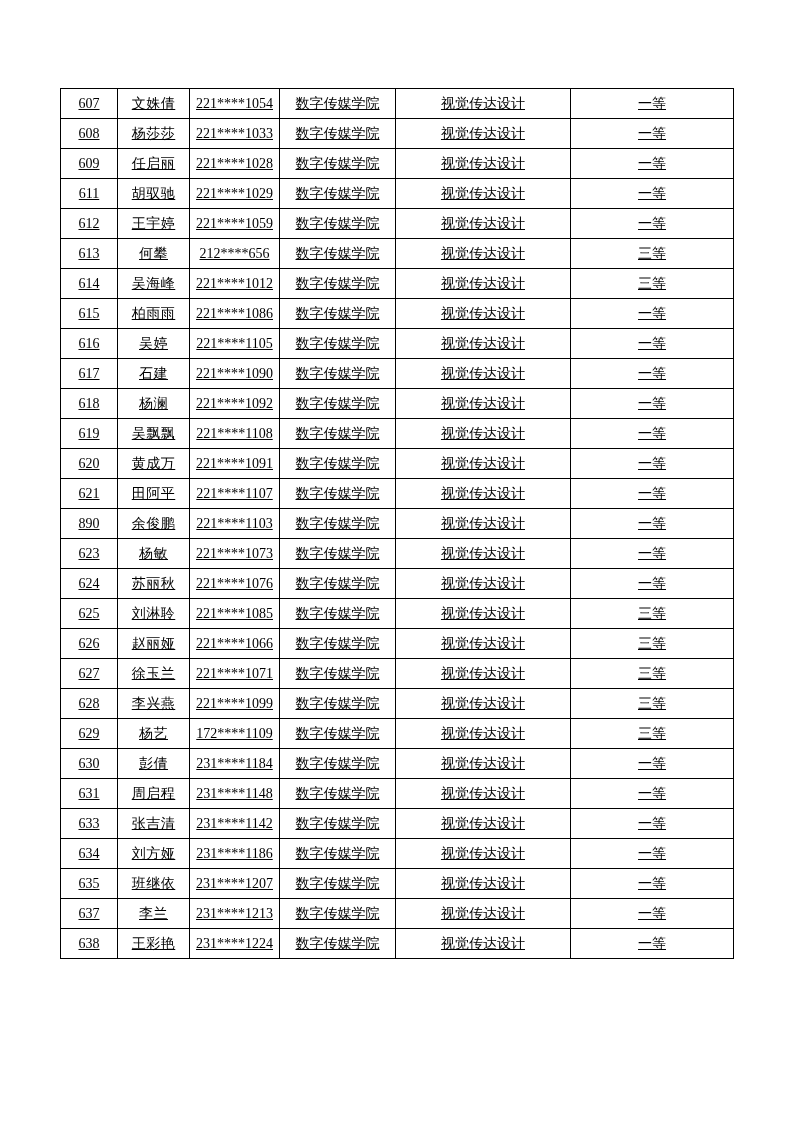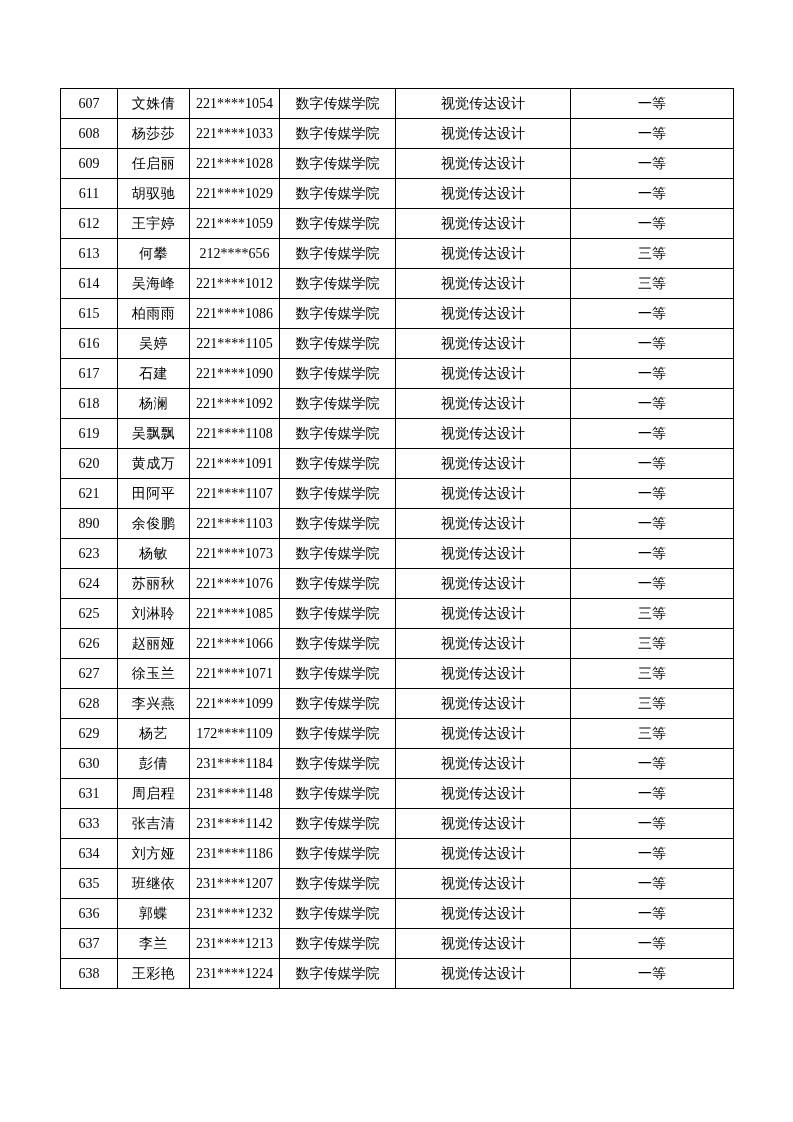--- a/index.html
+++ b/index.html
@@ -12,20 +12,21 @@
     height: 1122px;
     font-family: "Liberation Serif", "DejaVu Serif", serif;
     color: #000000;
   }
   .page {
     position: relative;
     width: 793px;
     height: 1122px;
     box-sizing: border-box;
     padding: 88px 60px 0 60px;
+    text-decoration: underline;
   }
   table.roster {
     border-collapse: collapse;
     table-layout: fixed;
     width: 673px;
     margin: 0;
   }
   table.roster td {
     border: 1px solid #000000;
     height: 29px;
@@ -275,28 +276,20 @@
         </tr>
         <tr>
           <td class="num">635</td>
           <td class="name">班继依</td>
           <td class="id">231****1207</td>
           <td class="college">数字传媒学院</td>
           <td class="major">视觉传达设计</td>
           <td class="award">一等</td>
         </tr>
         <tr>
-          <td class="num">636</td>
-          <td class="name">郭蝶</td>
-          <td class="id">231****1232</td>
-          <td class="college">数字传媒学院</td>
-          <td class="major">视觉传达设计</td>
-          <td class="award">一等</td>
-        </tr>
-        <tr>
           <td class="num">637</td>
           <td class="name">李兰</td>
           <td class="id">231****1213</td>
           <td class="college">数字传媒学院</td>
           <td class="major">视觉传达设计</td>
           <td class="award">一等</td>
         </tr>
         <tr>
           <td class="num">638</td>
           <td class="name">王彩艳</td>

